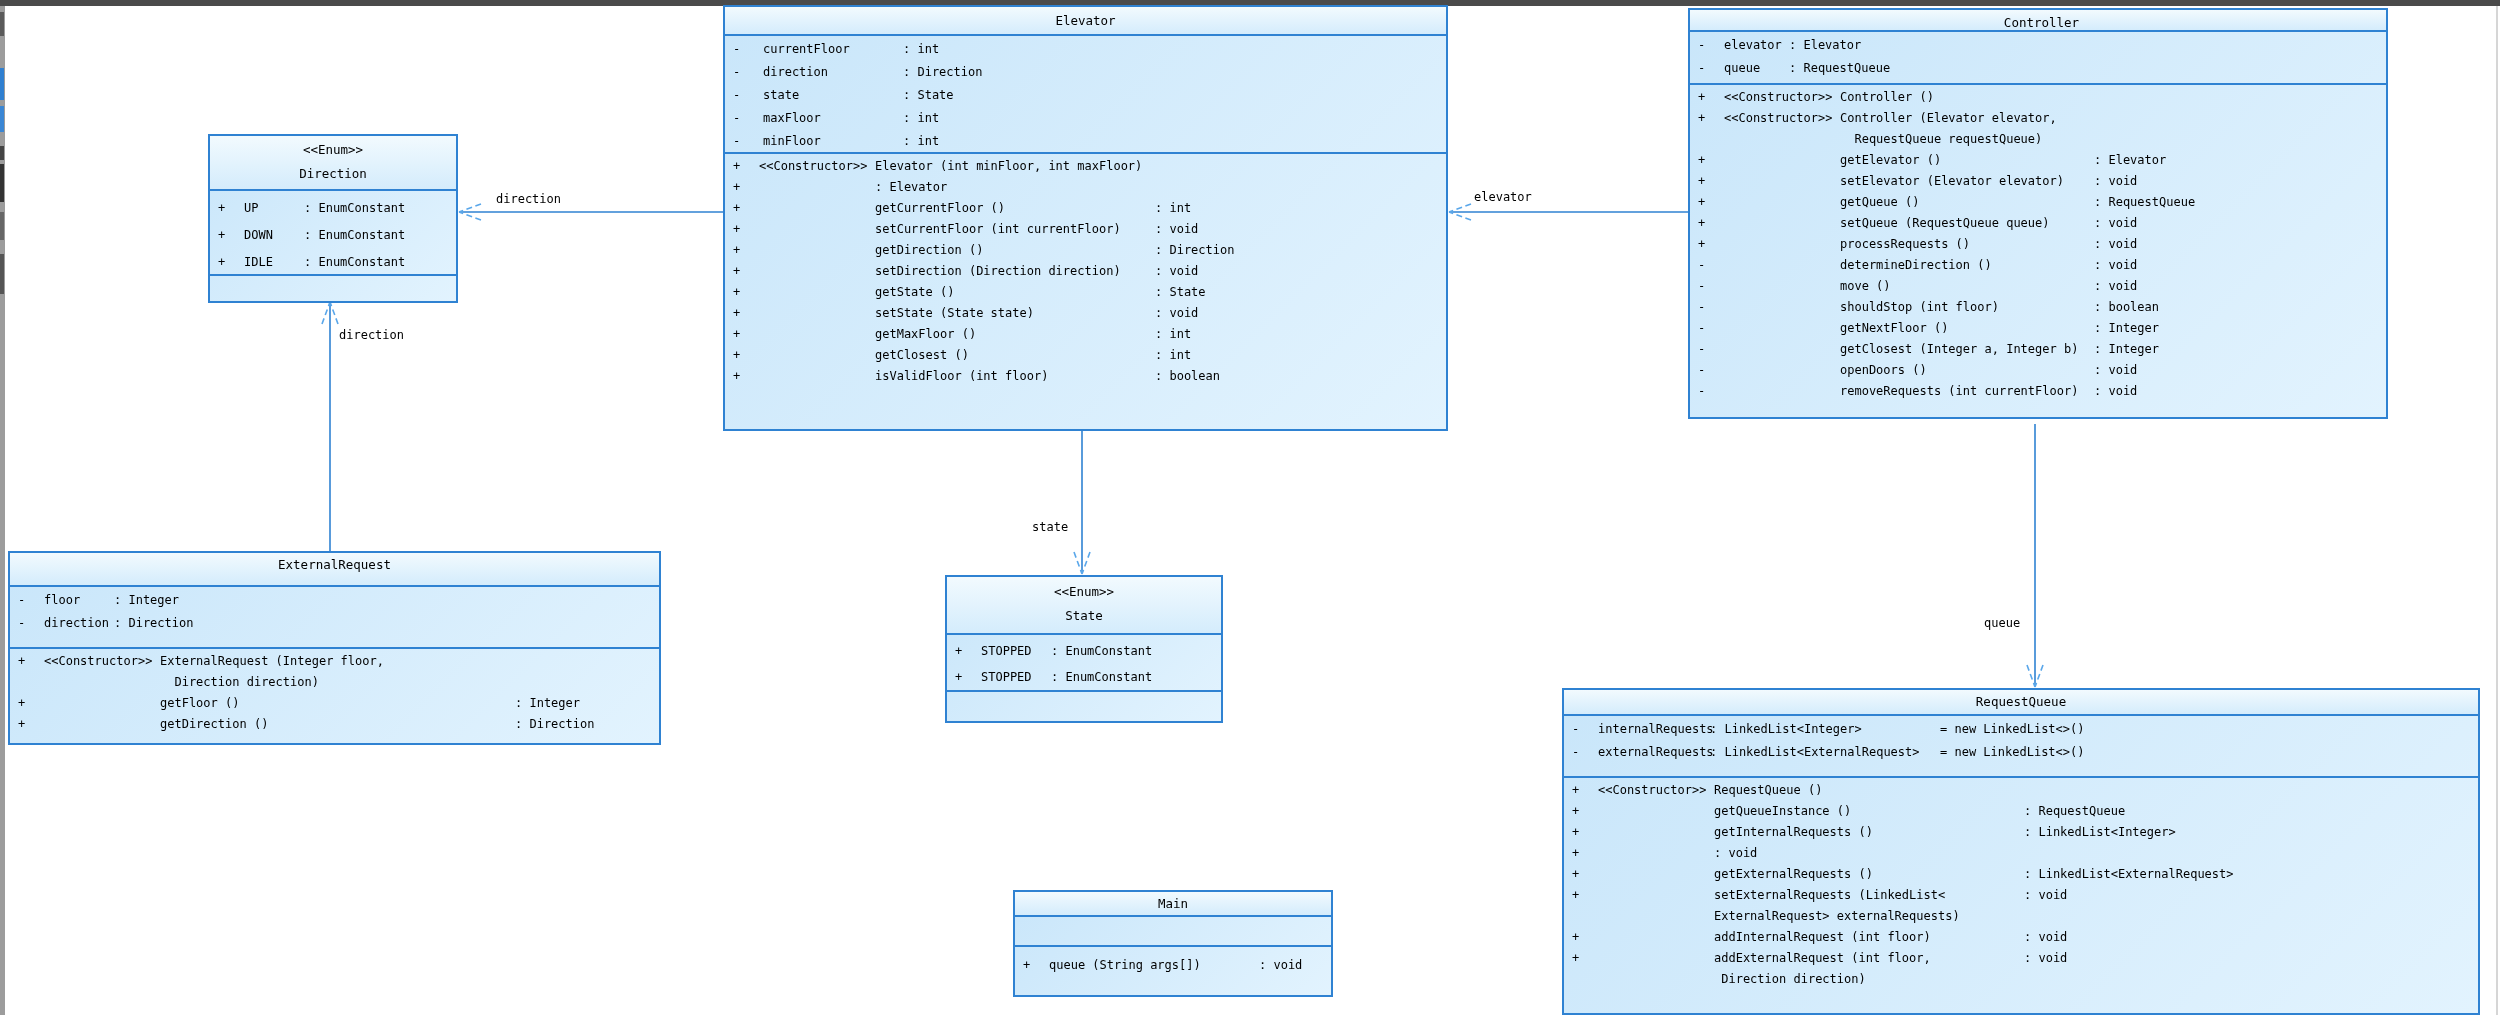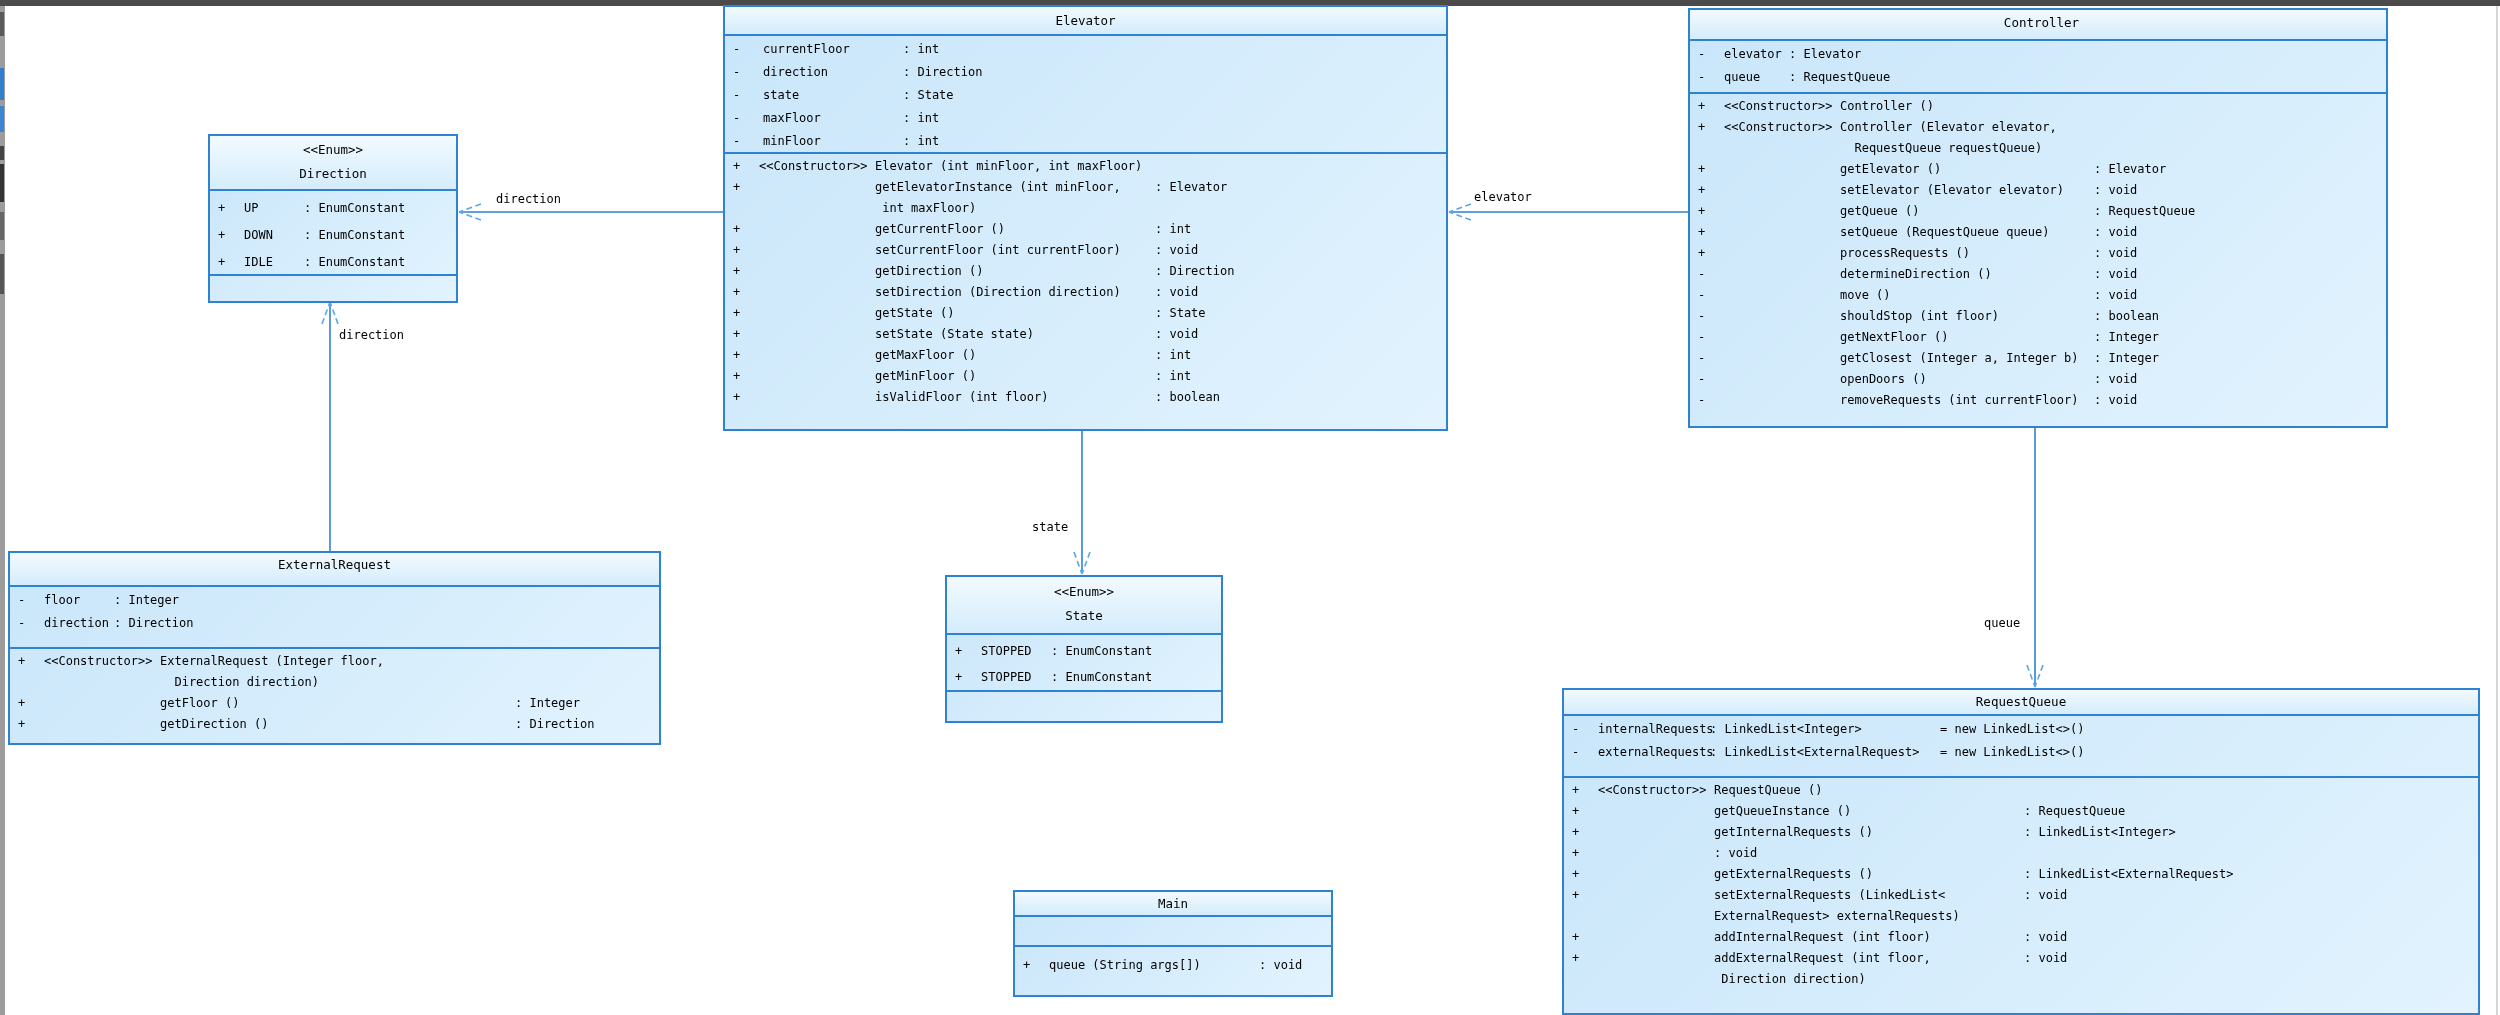--- a/index.html
+++ b/index.html
@@ -174,22 +174,20 @@
       <div class="m-row">
         <span>+</span>
         <span>&lt;&lt;Constructor&gt;&gt;</span>
         <span>Elevator (int minFloor, int maxFloor)</span>
         <span></span>
       </div>
 
       <div class="m-row">
         <span>+</span>
         <span></span>
-        <span>getElevatorInstance (int minFloor,
- int maxFloor)</span>
         <span>: Elevator</span>
       </div>
 
       <div class="m-row">
         <span>+</span>
         <span></span>
         <span>getCurrentFloor ()</span>
         <span>: int</span>
       </div>
 
@@ -231,35 +229,35 @@
       <div class="m-row">
         <span>+</span>
         <span></span>
         <span>getMaxFloor ()</span>
         <span>: int</span>
       </div>
 
       <div class="m-row">
         <span>+</span>
         <span></span>
-        <span>getMinFloor ()</span>
+        <span>getClosest ()</span>
         <span>: int</span>
       </div>
 
       <div class="m-row">
         <span>+</span>
         <span></span>
         <span>isValidFloor (int floor)</span>
         <span>: boolean</span>
       </div>
     </div>
 </div>
 
 <div class="uml-box box-controller" style="left:1688px;top:8px;width:696px;">
-  <div class="uml-title" style="height:29px;line-height:25px;padding-left:7px;">Controller</div>
+  <div class="uml-title" style="height:20px;line-height:25px;padding-left:7px;">Controller</div>
   <div class="uml-fields" style="height:49px;">
 
       <div class="f-row">
         <span>-</span>
         <span>elevator</span>
         <span>: Elevator</span>
         <span></span>
       </div>
 
       <div class="f-row">

